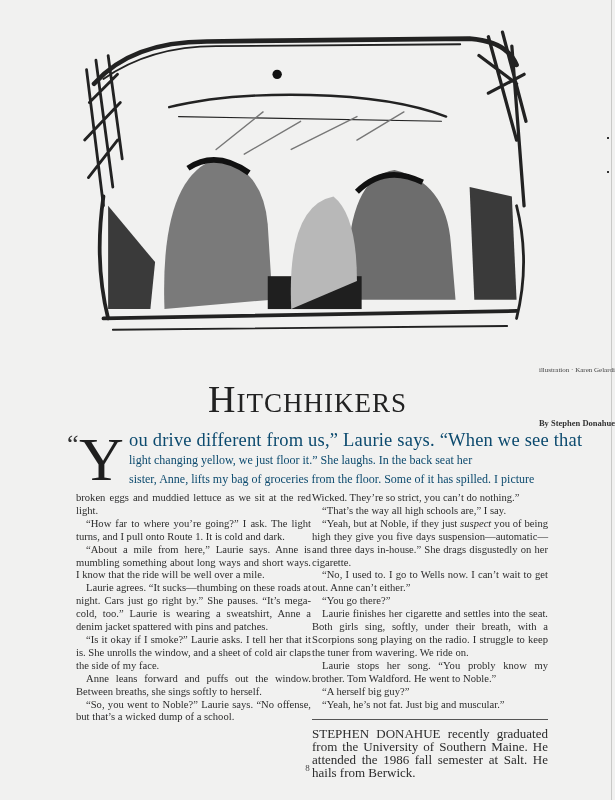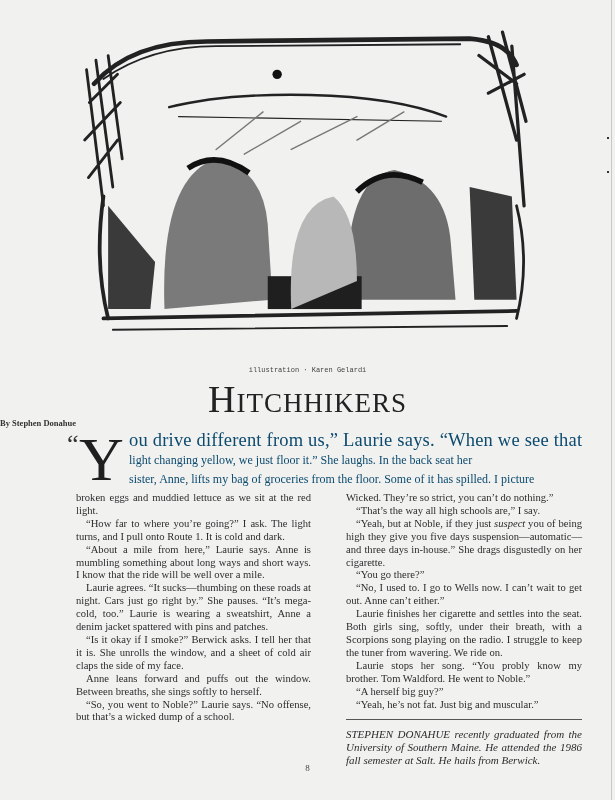--- a/index.html
+++ b/index.html
@@ -13,30 +13,30 @@
   .page-edge {
     position: absolute; right: 3px; top: 0; width: 1px; height: 800px;
     background: #c9c9c7;
   }
   .edge-mark { position: absolute; right: 6px; width: 2px; height: 2px; background: #333; }
   .illustration {
     position: absolute; left: 62px; top: 18px; width: 496px; height: 338px;
   }
   .illustration svg { width: 100%; height: 100%; display: block; }
   .credit {
-    position: absolute; left: 0; right: 0; top: 366px; text-align: center;
-    font-size: 7px; color: #444; font-family: Liberation Mono, monospace;
+    position: absolute; left: 0; right: 0; top: 366px; text-align: right;
+    font-size: 7px; color: #444;
   }
   .title {
     position: absolute; left: 0; right: 0; top: 376px; text-align: center;
     font-size: 38px; letter-spacing: 1px; color: #222; line-height: 38px;
     font-variant: small-caps;
   }
   .byline {
-    position: absolute; left: 0; right: 0; top: 418px; text-align: left;
+    position: absolute; left: 0; right: 0; top: 418px; text-align: right;
     font-size: 8.5px; font-weight: bold; color: #333;
   }
   .lead {
     position: absolute; left: 67px; top: 430px; width: 492px; height: 62px;
   }
   .lead .openquote {
     position: absolute; left: 0; top: 4px; font-size: 26px; color: #333; line-height: 20px;
   }
   .lead .dropcap {
     position: absolute; left: 12px; top: -2px; font-size: 62px; line-height: 62px; color: #1f1f1f;
@@ -45,25 +45,25 @@
     position: absolute; left: 62px; white-space: nowrap; color: #0c4a6e;
   }
   .lead .l1 { top: 0px; font-size: 18.5px; letter-spacing: 0.2px; }
   .lead .l2 { top: 23px; font-size: 12px; }
   .lead .l3 { top: 42px; font-size: 12px; }
   .col {
     position: absolute; top: 492px; font-size: 10.6px; line-height: 12.9px;
     text-align: justify; color: #2c2c2c;
   }
   .col-left { left: 76px; width: 235px; }
-  .col-right { left: 312px; width: 236px; margin-left: 34px; }
+  .col-right { left: 312px; width: 236px; }
   .col p { margin: 0; text-indent: 10px; }
   .col p.noindent { text-indent: 0; }
   .rule { height: 1px; background: #555; margin: 8px 0 8px 0; }
-  .bio { font-style: italic; text-indent: 0 !important; font-size: 11px; }
+  .bio { text-indent: 0 !important; font-size: 13px; }
   .pagenum {
     position: absolute; left: 0; right: 0; top: 763px; text-align: center; font-size: 9px; color: #444;
   }
 </style>
 </head>
 <body>
 
 <div class="page-edge"></div>
 <div class="edge-mark" style="top:137px"></div>
 <div class="edge-mark" style="top:171px"></div>
@@ -117,31 +117,31 @@
   <span class="l l1">ou drive different from us,” Laurie says. “When we see that</span>
   <span class="l l2">light changing yellow, we just floor it.” She laughs. In the back seat her</span>
   <span class="l l3">sister, Anne, lifts my bag of groceries from the floor. Some of it has spilled. I picture</span>
 </div>
 
 <div class="col col-left">
   <p class="noindent">broken eggs and muddied lettuce as we sit at the red light.</p>
   <p>“How far to where you’re going?” I ask. The light turns, and I pull onto Route 1. It is cold and dark.</p>
   <p>“About a mile from here,” Laurie says. Anne is mumbling something about long ways and short ways. I know that the ride will be well over a mile.</p>
   <p>Laurie agrees. “It sucks—thumbing on these roads at night. Cars just go right by.” She pauses. “It’s mega-cold, too.” Laurie is wearing a sweatshirt, Anne a denim jacket spattered with pins and patches.</p>
-  <p>“Is it okay if I smoke?” Berwick asks. I tell her that it is. She unrolls the window, and a sheet of cold air claps the side of my face.</p>
+  <p>“Is it okay if I smoke?” Laurie asks. I tell her that it is. She unrolls the window, and a sheet of cold air claps the side of my face.</p>
   <p>Anne leans forward and puffs out the window. Between breaths, she sings softly to herself.</p>
   <p>“So, you went to Noble?” Laurie says. “No offense, but that’s a wicked dump of a school.</p>
 </div>
 
 <div class="col col-right">
   <p class="noindent">Wicked. They’re so strict, you can’t do nothing.”</p>
   <p>“That’s the way all high schools are,” I say.</p>
   <p><span>“Yeah, but at Noble, if they just </span><em>suspect</em><span> you of being high they give you five days suspension—automatic—and three days in-house.” She drags disgustedly on her cigarette.</span></p>
+  <p>“No, I used to. I go to Wells now. I can’t wait to get out. Anne can’t either.”</p>
   <p>“You go there?”</p>
-  <p>“No, I used to. I go to Wells now. I can’t wait to get out. Anne can’t either.”</p>
   <p>Laurie finishes her cigarette and settles into the seat. Both girls sing, softly, under their breath, with a Scorpions song playing on the radio. I struggle to keep the tuner from wavering. We ride on.</p>
   <p>Laurie stops her song. “You probly know my brother. Tom Waldford. He went to Noble.”</p>
   <p>“A herself big guy?”</p>
   <p>“Yeah, he’s not fat. Just big and muscular.”</p>
   <div class="rule"></div>
   <p class="bio">STEPHEN DONAHUE recently graduated from the University of Southern Maine. He attended the 1986 fall semester at Salt. He hails from Berwick.</p>
 </div>
 
 <div class="pagenum">8</div>
 

